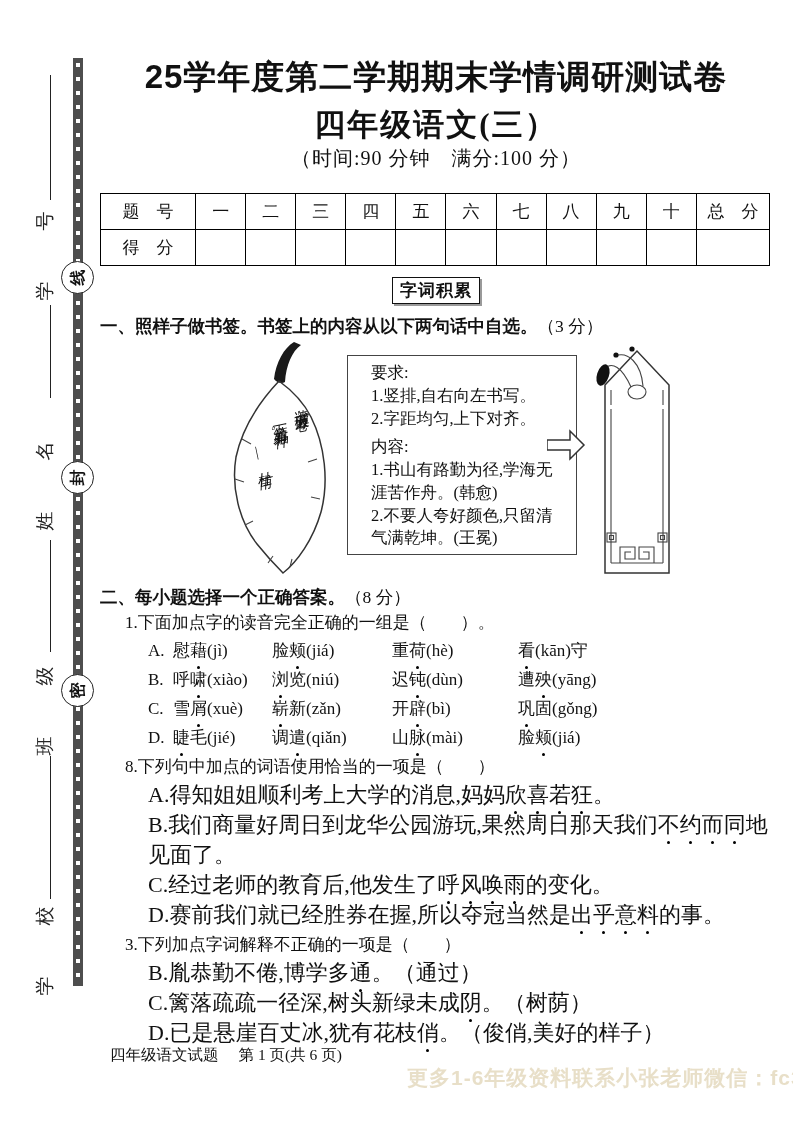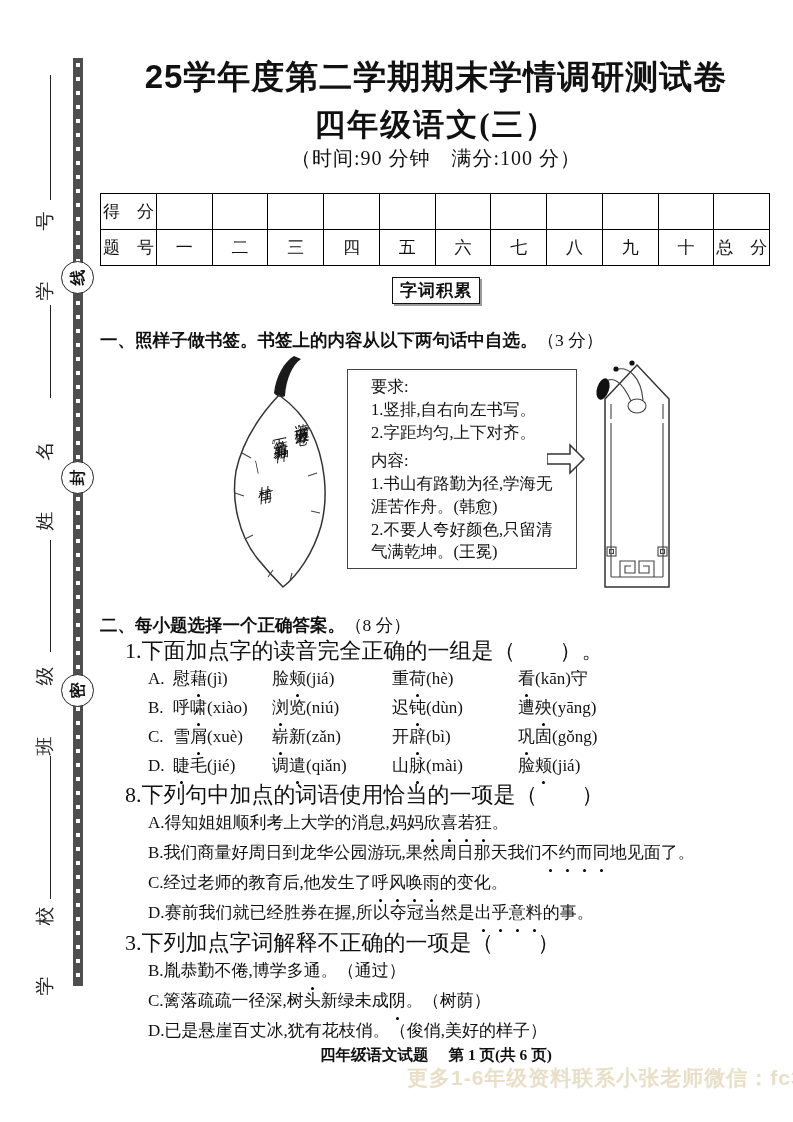--- a/index.html
+++ b/index.html
@@ -22,44 +22,44 @@
   .content{position:absolute;left:100px;top:0;width:672px;}
   .title{margin:55px 0 0;text-align:center;font-family:"Liberation Sans","DejaVu Sans",sans-serif;
     font-weight:bold;font-size:33px;line-height:44px;letter-spacing:1px;}
   .subtitle{margin:6px 0 0;text-align:center;font-weight:bold;font-size:31px;line-height:40px;letter-spacing:2px;}
   .info{margin:0 0 0;text-align:center;font-size:20px;line-height:26px;letter-spacing:1px;}
   table.score{margin-top:22px;border-collapse:collapse;width:670px;table-layout:fixed;}
   table.score td{border:1.4px solid #000;text-align:center;font-size:17px;height:35px;padding:0;}
   table.score .c0{width:94px;} table.score .cn{width:49px;} table.score .cl{width:72px;}
   .badge{margin:11px auto 0;width:fit-content;border:1.5px solid #111;box-shadow:2px 2px 0 #9a9a9a;
     padding:1px 7px;font-weight:bold;font-size:17px;letter-spacing:1px;}
-  .qhead{margin:25px 0 0;font-family:"Liberation Sans","DejaVu Sans",sans-serif;font-weight:bold;
+  .qhead{margin:11px 0 0;font-family:"Liberation Sans","DejaVu Sans",sans-serif;font-weight:bold;
     font-size:17.5px;line-height:22px;}
   .qhead .pts{font-family:"Liberation Serif",serif;font-weight:normal;}
   
   .figure{position:relative;height:234px;margin-top:4px;}
   .leaf-wrap{position:absolute;left:122px;top:0;width:122px;height:234px;}
   .leaf-text{position:absolute;left:28px;top:56px;width:74px;height:160px;writing-mode:vertical-rl;
     transform:rotate(-12deg);font-style:italic;font-size:14.5px;line-height:24px;letter-spacing:2px;}
   .leaf-text .c1{margin-top:6px;} .leaf-text .c2{margin-top:16px;} .leaf-text .c3{margin-top:44px;}
   .reqbox{position:absolute;left:247px;top:14px;width:182px;height:186px;border:1.2px solid #444;
     padding:6px 23px;font-size:16.5px;line-height:1.38;}
   .reqbox .gap{margin-top:6px;}
   .arrow-wrap{position:absolute;left:447px;top:86px;width:40px;height:36px;}
   .bm-wrap{position:absolute;left:490px;top:-6px;width:94px;height:242px;}
   
-  .stem{margin:3px 0 2px 25px;font-size:22px;line-height:23px;}
+  .stem{margin:3px 0 2px 25px;font-size:17px;line-height:23px;}
   .pron{margin-left:48px;font-size:17px;}
   .pron .row{display:grid;grid-template-columns:25px 99px 120px 126px 1fr;line-height:29px;}
-  .optlines{margin-left:48px;font-size:17px;}
+  .optlines{margin-left:48px;font-size:22px;}
   .optlines .row{line-height:30px;}
   .dc{position:relative;display:inline-block;}
   .dc::after{content:"";position:absolute;left:50%;bottom:-3.5px;width:3px;height:3px;margin-left:-1.5px;
     border-radius:50%;background:#000;}
-  .footer{position:absolute;left:100px;top:1045px;width:672px;text-align:center;font-size:15.5px;font-weight:bold;}
+  .footer{position:absolute;left:100px;top:1045px;width:672px;font-size:15.5px;}
   .footer span{margin:0 10px;}
   .watermark{position:absolute;left:407px;top:1064px;white-space:nowrap;
     font-family:"Liberation Sans",sans-serif;font-weight:bold;font-size:21px;
     color:#e8dfc8;letter-spacing:1px;}
   svg .ln{fill:none;stroke:#333;stroke-width:1.5;}
   svg .thin{fill:none;stroke:#444;stroke-width:1.1;}
 </style>
 </head>
 <body>
 
@@ -90,46 +90,46 @@
 
 <div class="content">
 
   <h1 class="title">25学年度第二学期期末学情调研测试卷</h1>
   <h2 class="subtitle">四年级语文(三）</h2>
   <div class="info">（时间:90 分钟　满分:100 分）</div>
 
   <table class="score">
     <tbody>
         <tr>
-      <td>得　分</td>
-      <td></td>
-      <td></td>
-      <td></td>
-      <td></td>
-      <td></td>
-      <td></td>
-      <td></td>
-      <td></td>
-      <td></td>
-      <td></td>
-      <td></td>
-    </tr>
-    <tr>
       <td class="c0">题　号</td>
       <td class="cn">一</td>
       <td class="cn">二</td>
       <td class="cn">三</td>
       <td class="cn">四</td>
       <td class="cn">五</td>
       <td class="cn">六</td>
       <td class="cn">七</td>
       <td class="cn">八</td>
       <td class="cn">九</td>
       <td class="cn">十</td>
       <td class="cl">总　分</td>
+    </tr>
+    <tr>
+      <td>得　分</td>
+      <td></td>
+      <td></td>
+      <td></td>
+      <td></td>
+      <td></td>
+      <td></td>
+      <td></td>
+      <td></td>
+      <td></td>
+      <td></td>
+      <td></td>
     </tr>
   </tbody>
     </table>
 
   <div class="badge">字词积累</div>
 
   <div class="qhead">
     <span>一、照样子做书签。书签上的内容从以下两句话中自选。</span><span class="pts">（3 分）</span>
   </div>
 

